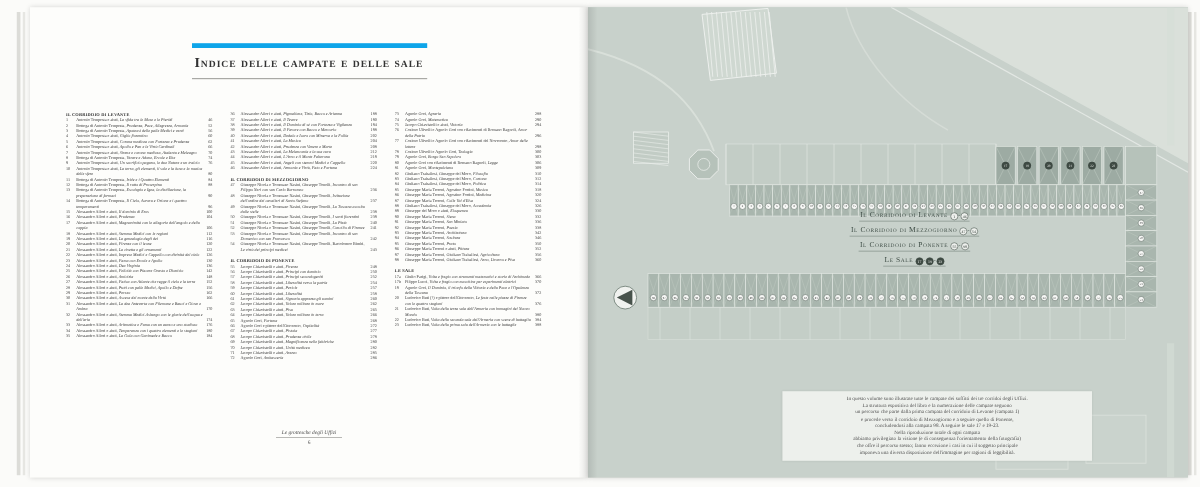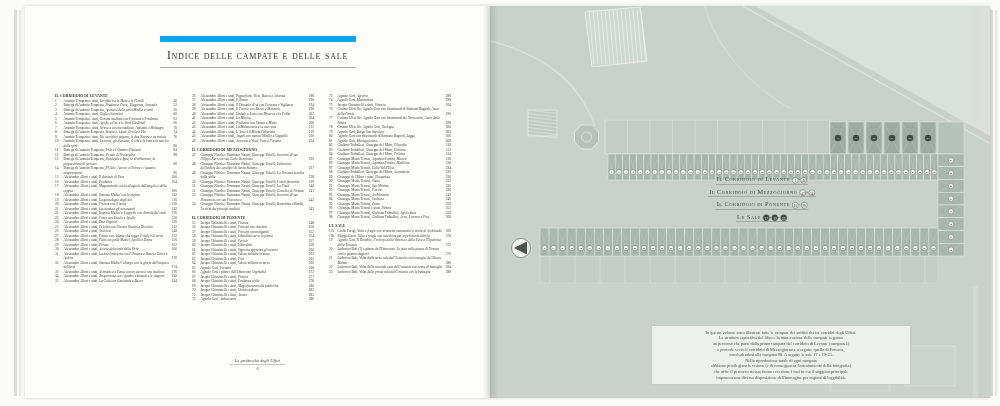--- a/index.html
+++ b/index.html
@@ -12,22 +12,22 @@
   .edge.e3{right:7px;}  .edge.e4{right:3px;width:2px;background:#e6e6e2;}
 
   .page{position:absolute;top:6px;height:392px;}
   #left-page{left:25px;width:465px;background:#fdfdfb;box-shadow:0 0 4px rgba(0,0,0,.15);}
   #right-page{left:490px;width:500px;background:#c8d1cb;box-shadow:0 0 4px rgba(0,0,0,.15);overflow:hidden;}
   #spine{position:absolute;top:6px;height:392px;left:482px;width:16px;
          background:linear-gradient(to right,rgba(0,0,0,0),rgba(0,0,0,.10) 50%,rgba(0,0,0,0));pointer-events:none;z-index:5;}
 
   
   #title-block{position:absolute;top:30px;left:0;right:0;}
-  #title-rule-wrap{width:196px;margin:0 auto;border-top:6px solid #0ea5e9;border-bottom:1px solid #a9a9a5;
-      padding:3px 0 4px;text-align:center;}
+  #title-rule-wrap{width:196px;margin:0 auto;border-top:4px solid #0ea5e9;border-bottom:1px solid #a9a9a5;
+      padding:3px 0 4px;text-align:center;font-weight:bold;}
   #page-title{font-variant:small-caps;font-size:11.5px;letter-spacing:.8px;color:#333;}
 
   #index-scale{position:absolute;left:30px;top:87px;width:426px;height:258px;}
   #index-cols{width:852px;transform:scale(.5);transform-origin:0 0;display:flex;gap:30px;color:#3a3a3a;}
   .col{width:244px;flex:0 0 244px;}
   .sec-h{font-size:7.3px;font-weight:bold;letter-spacing:.3px;margin:9px 0 1px;color:#333;}
   .col .sec-h:first-child{margin-top:0;}
   .entry{display:flex;font-size:6.9px;line-height:9px;}
   .entry .num{flex:0 0 17px;}
   .entry .body{flex:1 1 auto;}

